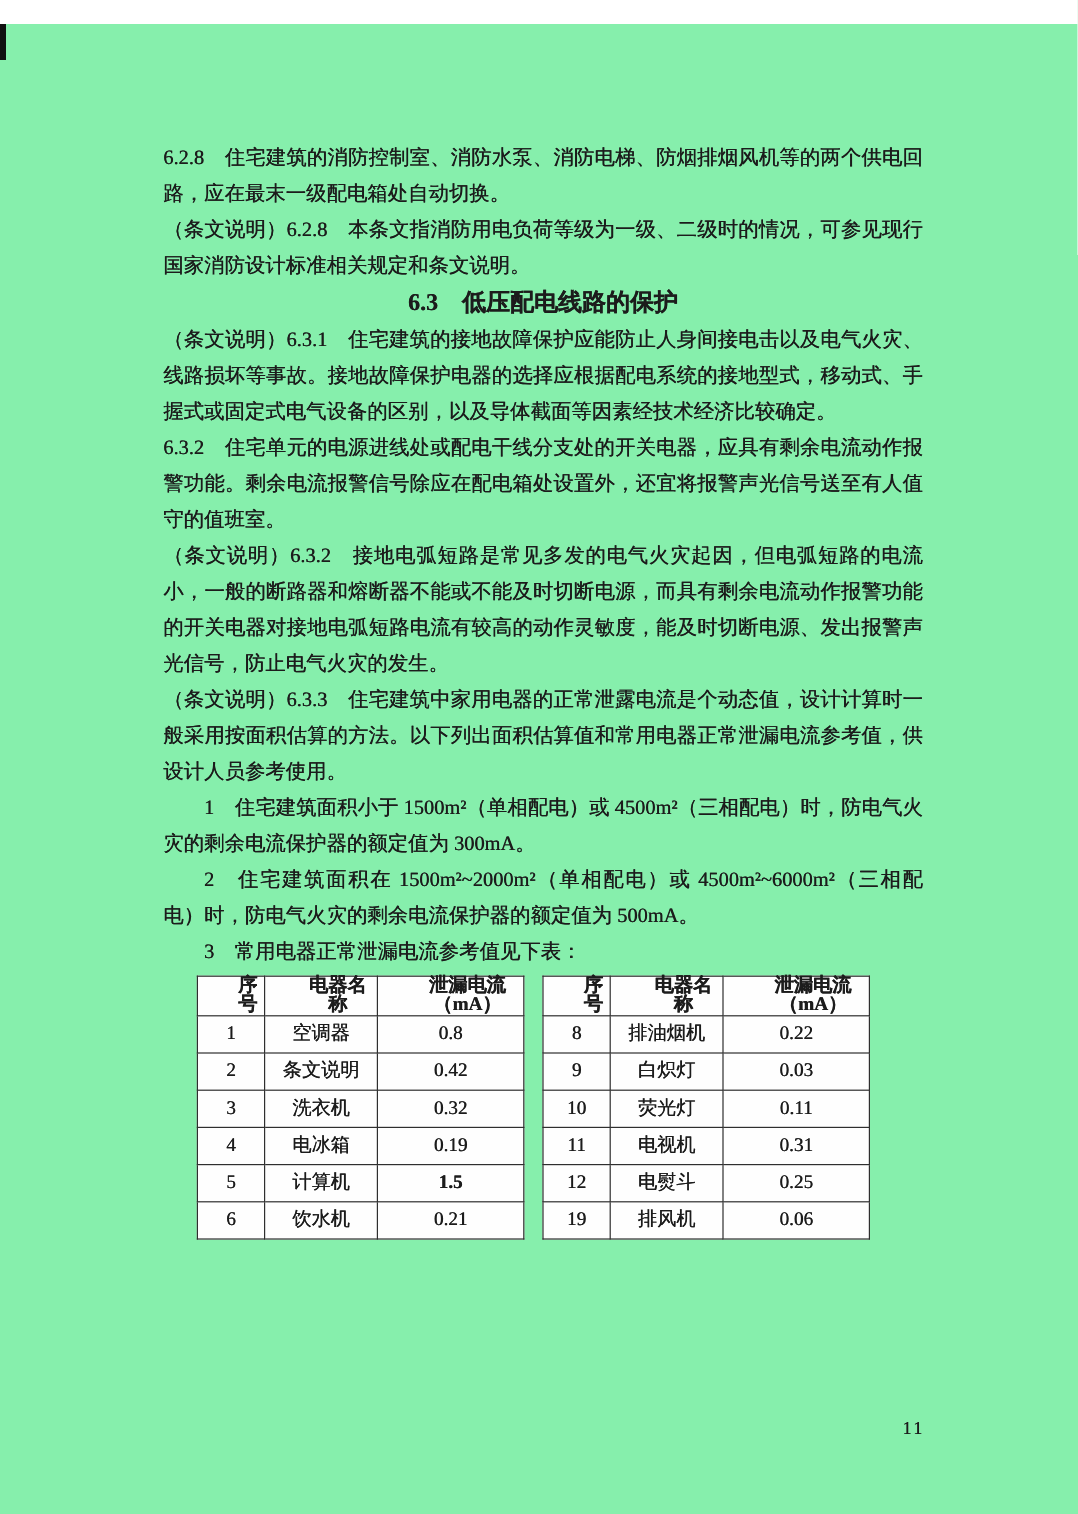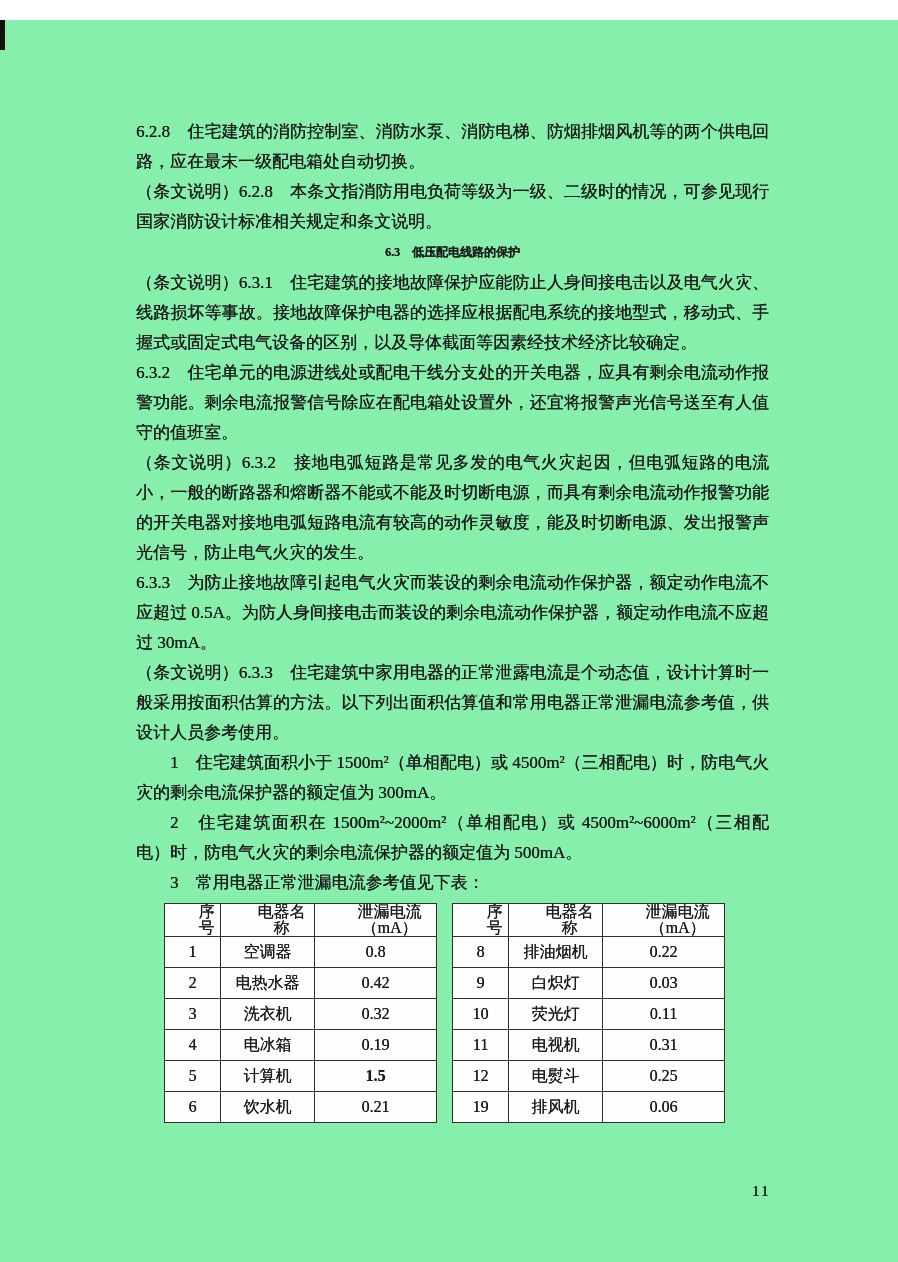--- a/index.html
+++ b/index.html
@@ -9,30 +9,30 @@
     text-shadow:0.3px 0 0 currentColor; 
     margin-top:20px;
   }
   .text-block {
     position:absolute; left:136px; top:97px; width:633px;
     font-size:17px; line-height:30px; text-align:justify;
   }
   .text-block p { margin:0; }
   .indent { text-indent:2em; }
   .heading {
-    text-align:center; font-weight:700; font-size:12px; line-height:31px;
+    text-align:center; font-weight:700; font-size:20px; line-height:31px;
     margin:1px 0; text-indent:0;
   }
   .tables-row { display:flex; gap:15px; margin:5px 0 0 28px; }
   table { border-collapse:collapse; background:#fefefe; }
   th,td {
     border:1px solid #2f2f2f; text-align:center; vertical-align:middle;
     font-size:16px; height:30px; padding:0 4px; font-weight:400; line-height:1;
   }
-  th { font-weight:400; height:32px;padding-left:32px; }
+  th { font-weight:700; height:32px;padding-left:32px; }
   .col-no    { width:56px; }
   .col-name  { width:94px; }
   .col-leak  { width:122px; }
   .bold-val  { font-weight:700; }
   .page-number { position:absolute; left:752px; top:1163px; font-size:15px; letter-spacing:2px; }
   .corner-mark { position:absolute; left:0; top:0; width:5px; height:30px; background:#101010; }
   .smudge {
     position:absolute; left:22px; top:1244px; width:88px; height:3px; opacity:.65;
     background:repeating-linear-gradient(90deg,#909090 0 5px,transparent 5px 9px);
   }
@@ -44,21 +44,20 @@
 
   <div class="corner-mark"></div>
 
   <main class="text-block">
     <p>6.2.8　住宅建筑的消防控制室、消防水泵、消防电梯、防烟排烟风机等的两个供电回路，应在最末一级配电箱处自动切换。</p>
     <p>（条文说明）6.2.8　本条文指消防用电负荷等级为一级、二级时的情况，可参见现行国家消防设计标准相关规定和条文说明。</p>
     <p class="heading">6.3　低压配电线路的保护</p>
     <p>（条文说明）6.3.1　住宅建筑的接地故障保护应能防止人身间接电击以及电气火灾、线路损坏等事故。接地故障保护电器的选择应根据配电系统的接地型式，移动式、手握式或固定式电气设备的区别，以及导体截面等因素经技术经济比较确定。</p>
     <p>6.3.2　住宅单元的电源进线处或配电干线分支处的开关电器，应具有剩余电流动作报警功能。剩余电流报警信号除应在配电箱处设置外，还宜将报警声光信号送至有人值守的值班室。</p>
     <p>（条文说明）6.3.2　接地电弧短路是常见多发的电气火灾起因，但电弧短路的电流小，一般的断路器和熔断器不能或不能及时切断电源，而具有剩余电流动作报警功能的开关电器对接地电弧短路电流有较高的动作灵敏度，能及时切断电源、发出报警声光信号，防止电气火灾的发生。</p>
-    <p>6.3.3　为防止接地故障引起电气火灾而装设的剩余电流动作保护器，额定动作电流不应超过 0.5A。为防人身间接电击而装设的剩余电流动作保护器，额定动作电流不应超过 30mA。</p>
     <p>（条文说明）6.3.3　住宅建筑中家用电器的正常泄露电流是个动态值，设计计算时一般采用按面积估算的方法。以下列出面积估算值和常用电器正常泄漏电流参考值，供设计人员参考使用。</p>
     <p class="indent">1　住宅建筑面积小于 1500m²（单相配电）或 4500m²（三相配电）时，防电气火灾的剩余电流保护器的额定值为 300mA。</p>
     <p class="indent">2　住宅建筑面积在 1500m²~2000m²（单相配电）或 4500m²~6000m²（三相配电）时，防电气火灾的剩余电流保护器的额定值为 500mA。</p>
     <p class="indent">3　常用电器正常泄漏电流参考值见下表：</p>
 
     <div class="tables-row">
 
       <table>
         <colgroup>
             <col class="col-no">
@@ -73,21 +72,21 @@
           </tr>
         </thead>
         <tbody>
           <tr>
             <td>1</td>
             <td>空调器</td>
             <td>0.8</td>
           </tr>
           <tr>
             <td>2</td>
-            <td>电热水器</td>
+            <td>条文说明</td>
             <td>0.42</td>
           </tr>
           <tr>
             <td>3</td>
             <td>洗衣机</td>
             <td>0.32</td>
           </tr>
           <tr>
             <td>4</td>
             <td>电冰箱</td>

